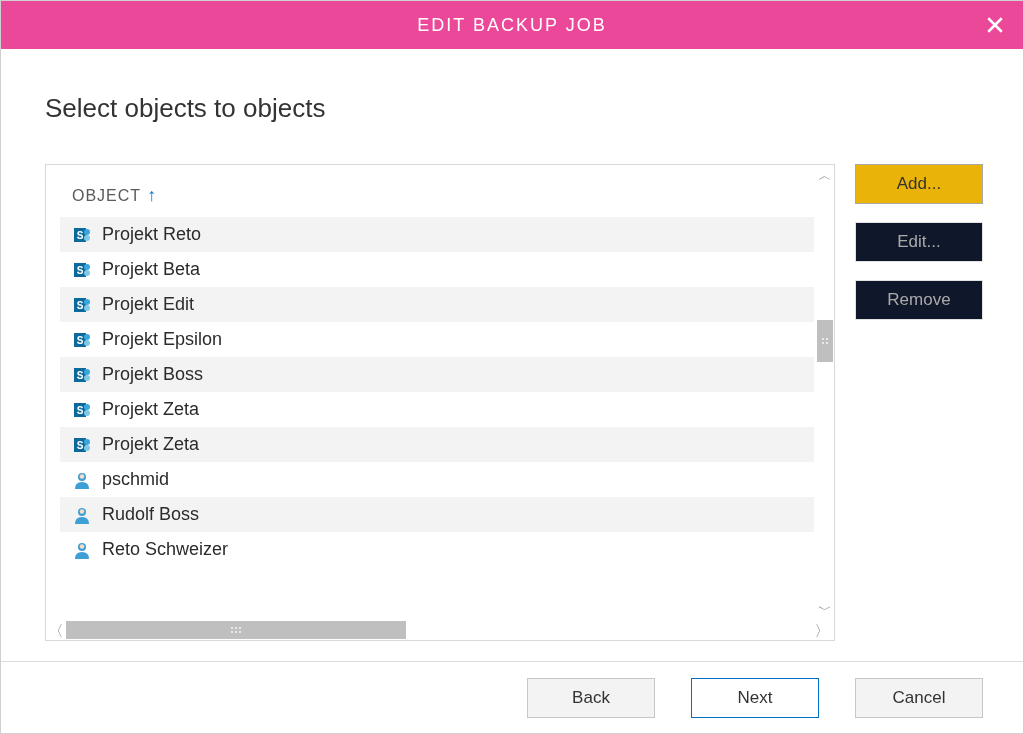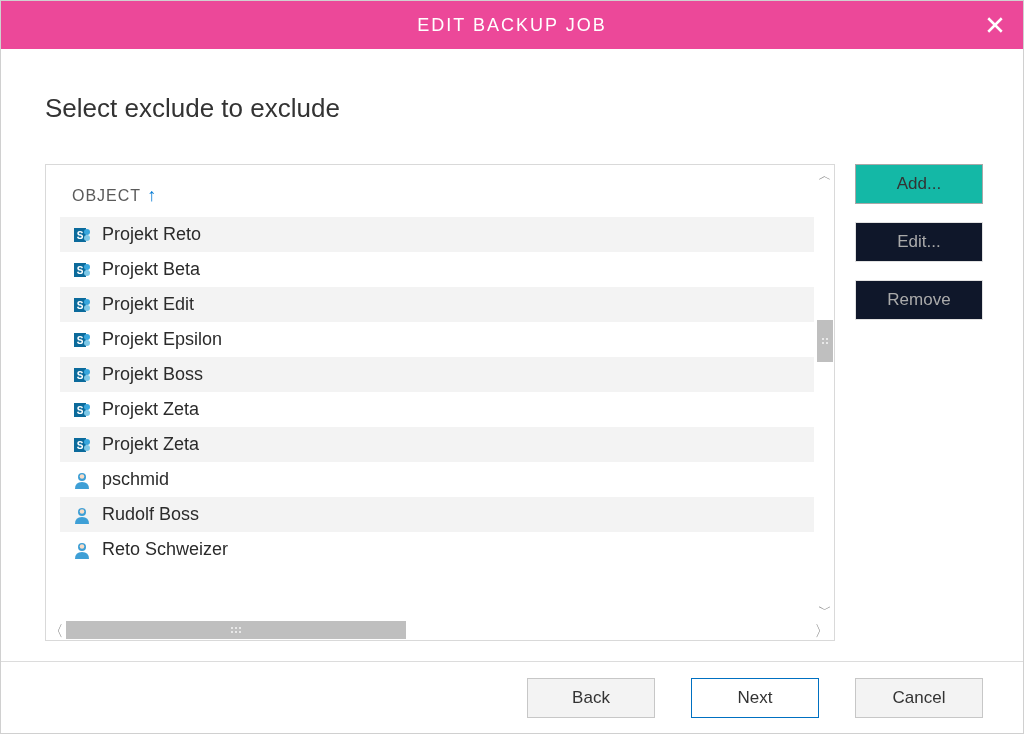--- a/index.html
+++ b/index.html
@@ -225,21 +225,21 @@
       align-items:center;
       justify-content:center;
     }
     .side-btn.disabled {
       background: #0f172a;
       color: #aaaaaa;
       border-color: #e2e2e2;
       cursor: default;
     }
     .side-btn.primary {
-      background: #14b8a6;
+      background: #eab308;
       border-color:#a8a8a8;
     }
     .footer {
       height: 72px;
       border-top: 1px solid #dcdcdc;
       display: flex;
       align-items: center;
       justify-content: flex-end;
       gap: 36px;
       padding: 0 40px;
@@ -267,21 +267,21 @@
     <span class="titlebar-text">EDIT BACKUP JOB</span>
     <div class="close-btn">
       <svg viewBox="0 0 16 16" stroke="#ffffff" stroke-width="2.2" fill="none">
         <line x1="2" y1="2" x2="14" y2="14"></line>
         <line x1="14" y1="2" x2="2" y2="14"></line>
       </svg>
     </div>
   </div>
 
   <div class="content">
-    <h1 class="heading">Select exclude to exclude</h1>
+    <h1 class="heading">Select objects to objects</h1>
 
     <div class="main-area">
       <div class="list-container">
         <div class="list-header">
           <span>OBJECT</span>
           <span class="sort-arrow">↑</span>
         </div>
         <div class="list-body" id="list-body">
 
         <div class="list-row">

